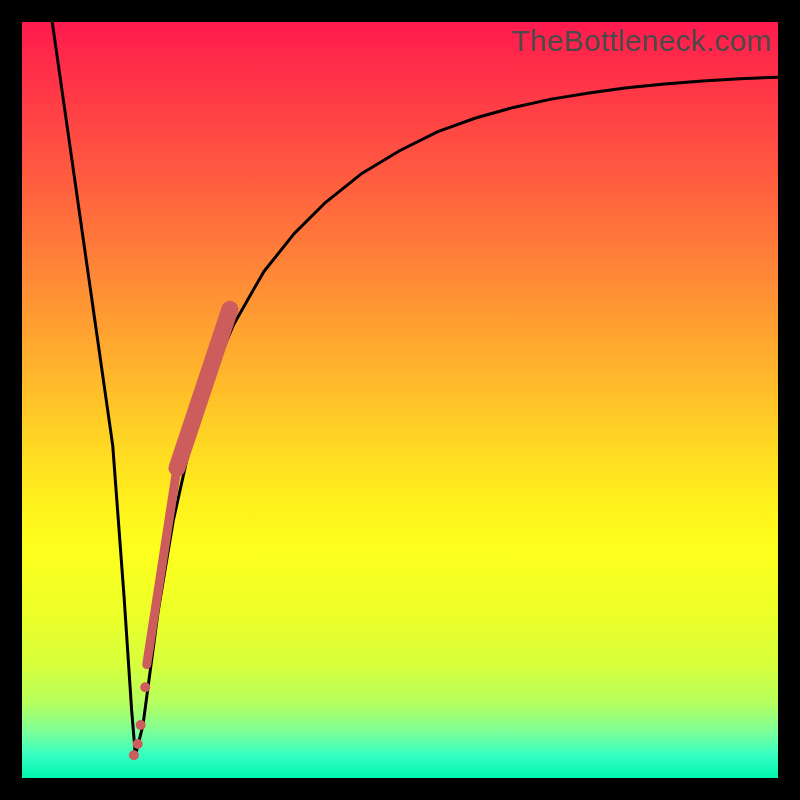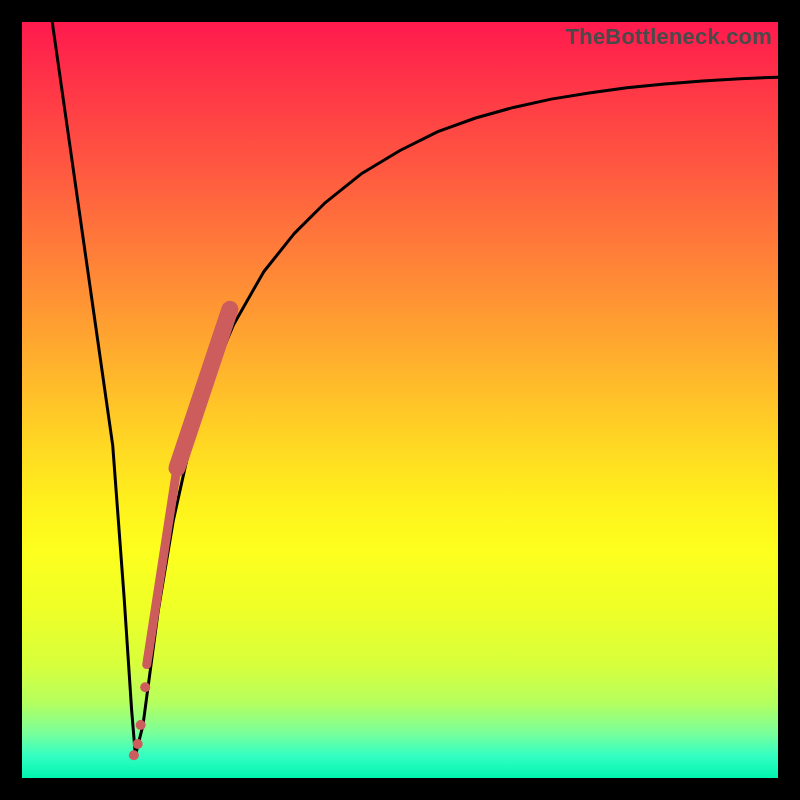--- a/index.html
+++ b/index.html
@@ -46,22 +46,22 @@
       #7aff9a 94%,
       #35ffc2 97%,
       #00f5b0 100%
     );
   }
   .watermark {
     position: absolute;
     top: 2px;
     right: 6px;
     color: #4a4a4a;
-    font-size: 22px;
-    font-weight: 700;
+    font-size: 30px;
+    font-weight: 400;
     letter-spacing: 0.2px;
     user-select: none;
   }
   svg.curves {
     position: absolute;
     left: 0;
     top: 0;
     width: 100%;
     height: 100%;
     overflow: visible;

